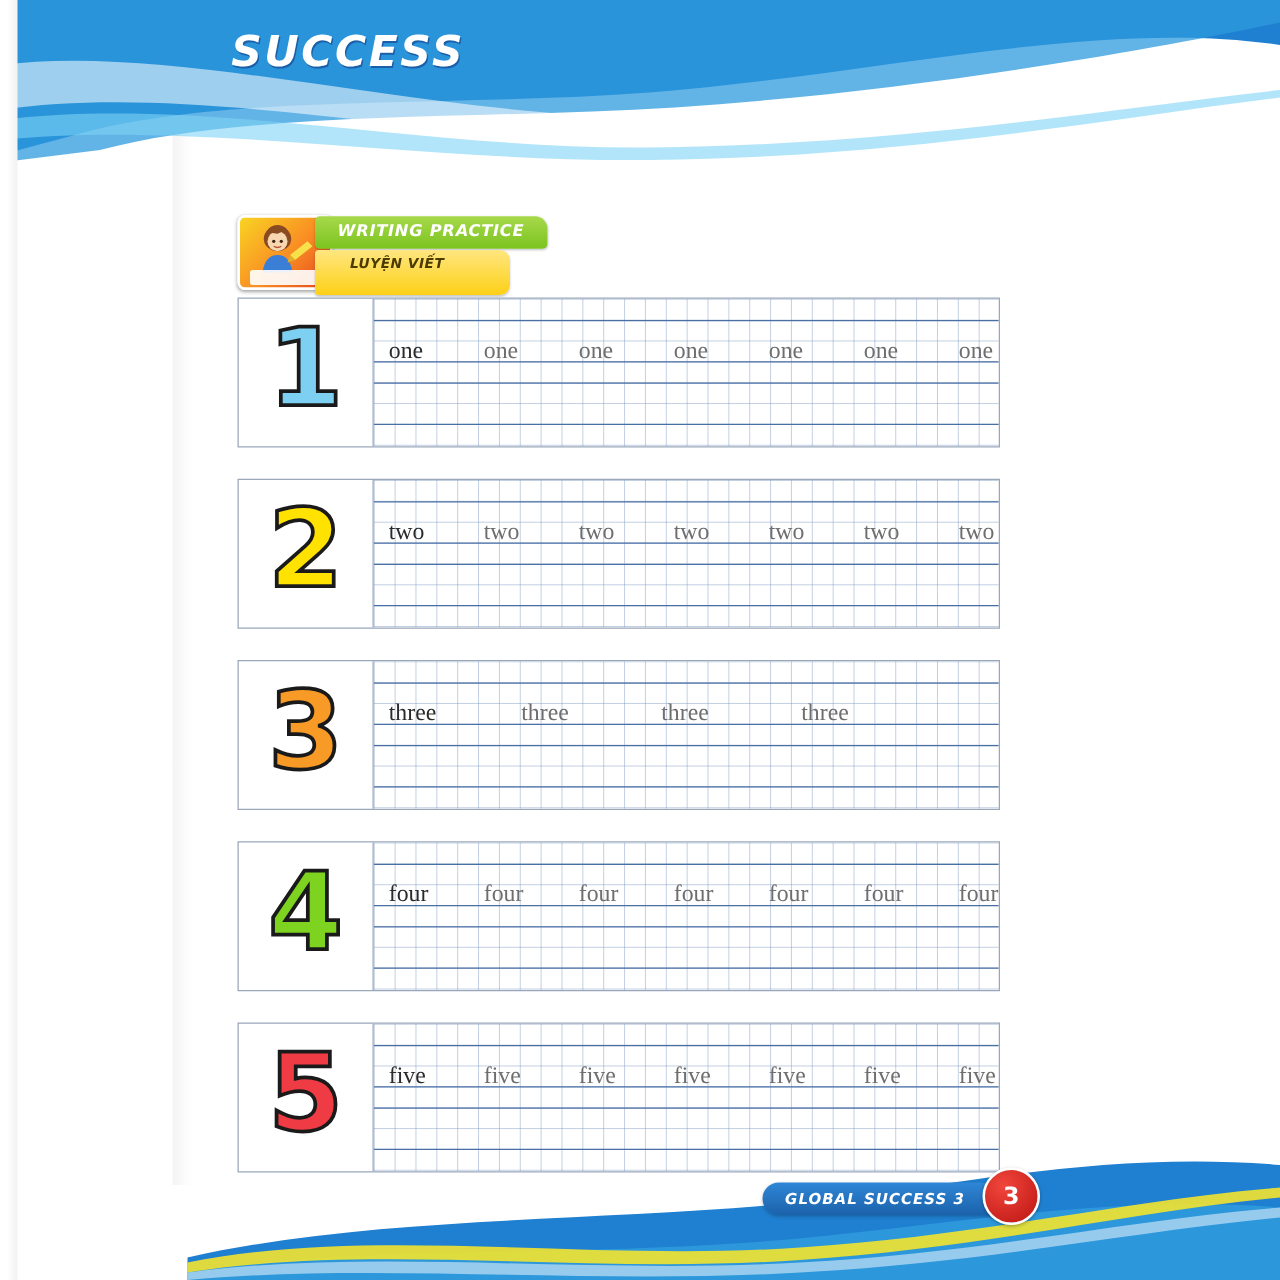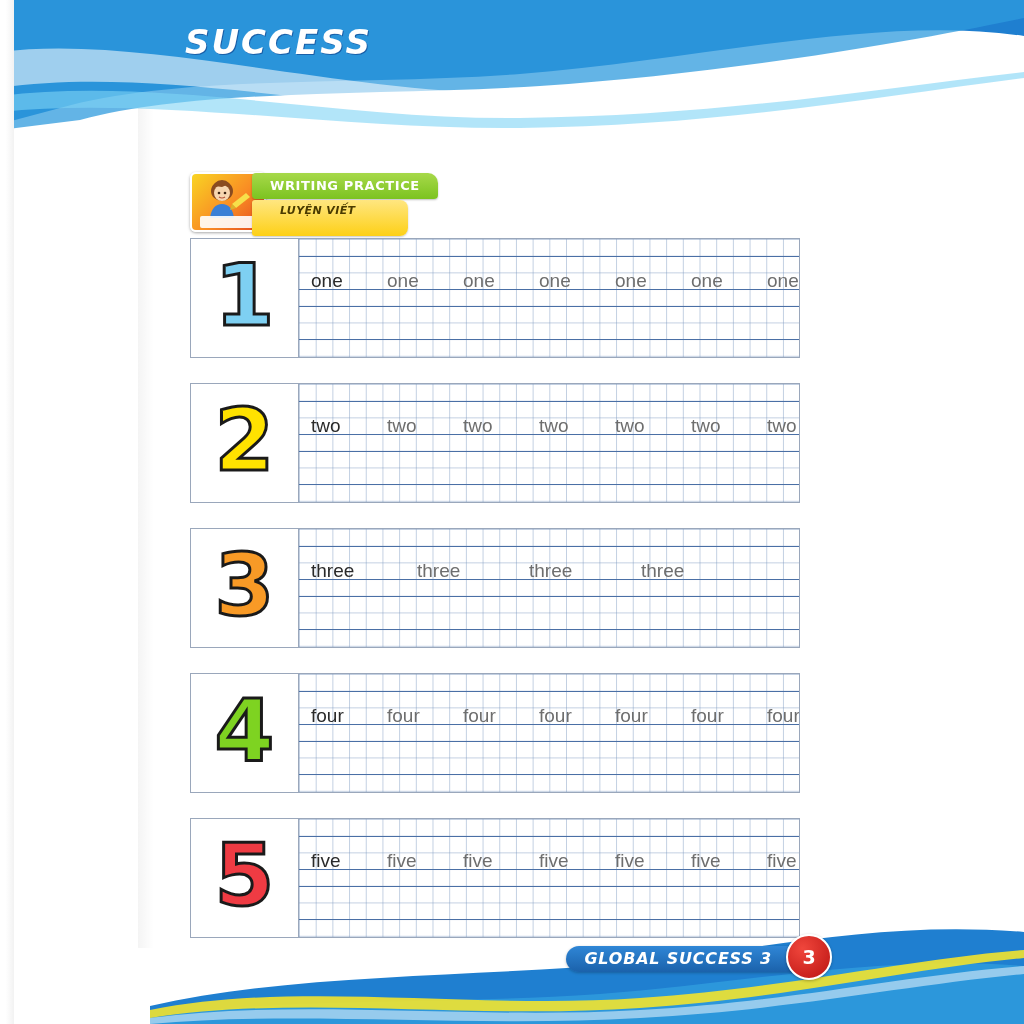--- a/index.html
+++ b/index.html
@@ -93,20 +93,21 @@
     border-radius: 4px 10px 4px 4px;
     box-shadow: 0 1px 2px rgba(0,0,0,0.25);
   }
   .wp-green span {
     position: absolute;
     left: 18px;
     top: 5px;
     color: #ffffff;
     font-size: 13px;
     font-weight: bold;
+    font-style: italic;
     letter-spacing: 0.6px;
     font-family: "DejaVu Sans", sans-serif;
   }
   .wp-yellow {
     position: absolute;
     left: 62px;
     top: 28px;
     width: 156px;
     height: 36px;
     background: linear-gradient(to bottom, #ffe680 0%, #fdd017 100%);
@@ -191,21 +192,21 @@
   .words {
     position: absolute;
     left: 0;
     top: 17px;
     right: 0;
     height: 34px;
   }
   .word {
     position: absolute;
     bottom: 0;
-    font-family: Liberation Sans, sans-serif;
+    font-family: Liberation Serif, serif;
     font-size: 19px;
     color: #6e6e6e;
     line-height: 1;
     white-space: nowrap;
   }
   .word.first {
     color: #2a2a2a;
   }
 
   
@@ -219,21 +220,21 @@
   }
   .footer-tag {
     position: absolute;
     right: 206px;
     bottom: 52px;
     height: 26px;
     padding: 0 46px 0 18px;
     background: linear-gradient(to bottom, #2f86d6 0%, #1b62ab 100%);
     border-radius: 13px;
     color: #ffffff;
-    font-size: 16px;
+    font-size: 12px;
     font-weight: bold;
     font-style: italic;
     letter-spacing: 0.8px;
     line-height: 26px;
     font-family: "DejaVu Sans", sans-serif;
     box-shadow: 0 1px 3px rgba(0,0,0,0.25);
   }
   .page-circle {
     position: absolute;
     right: 192px;

